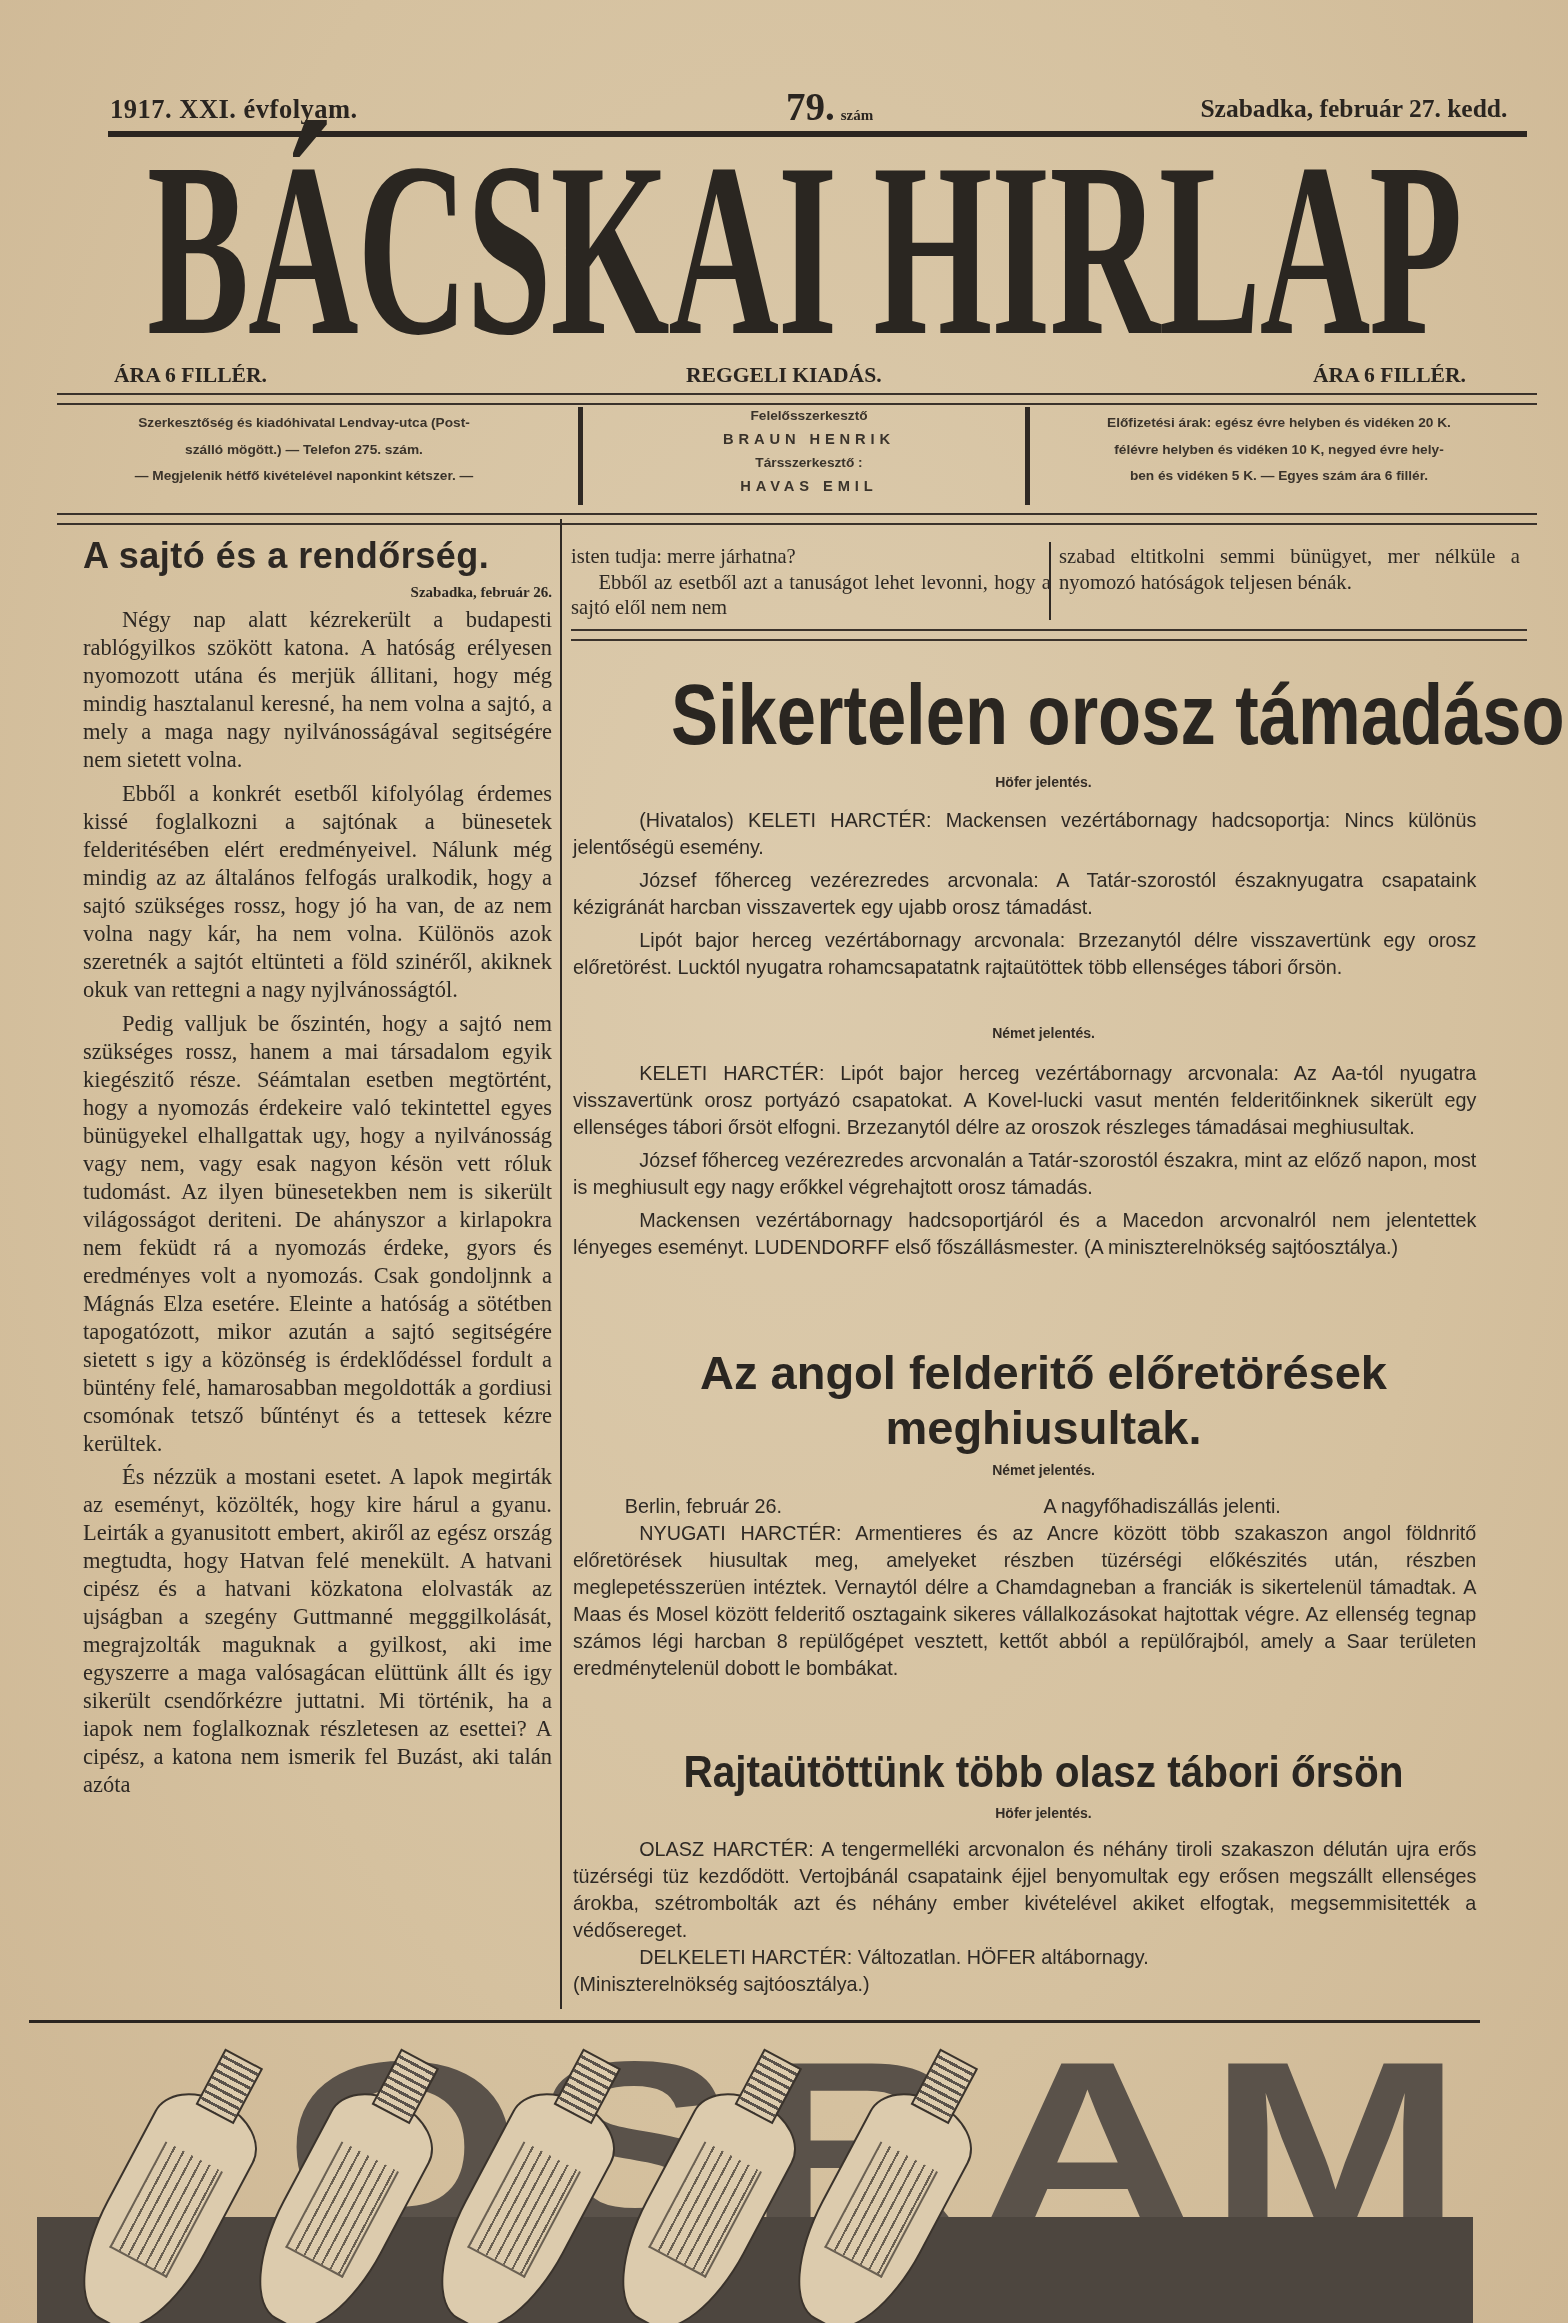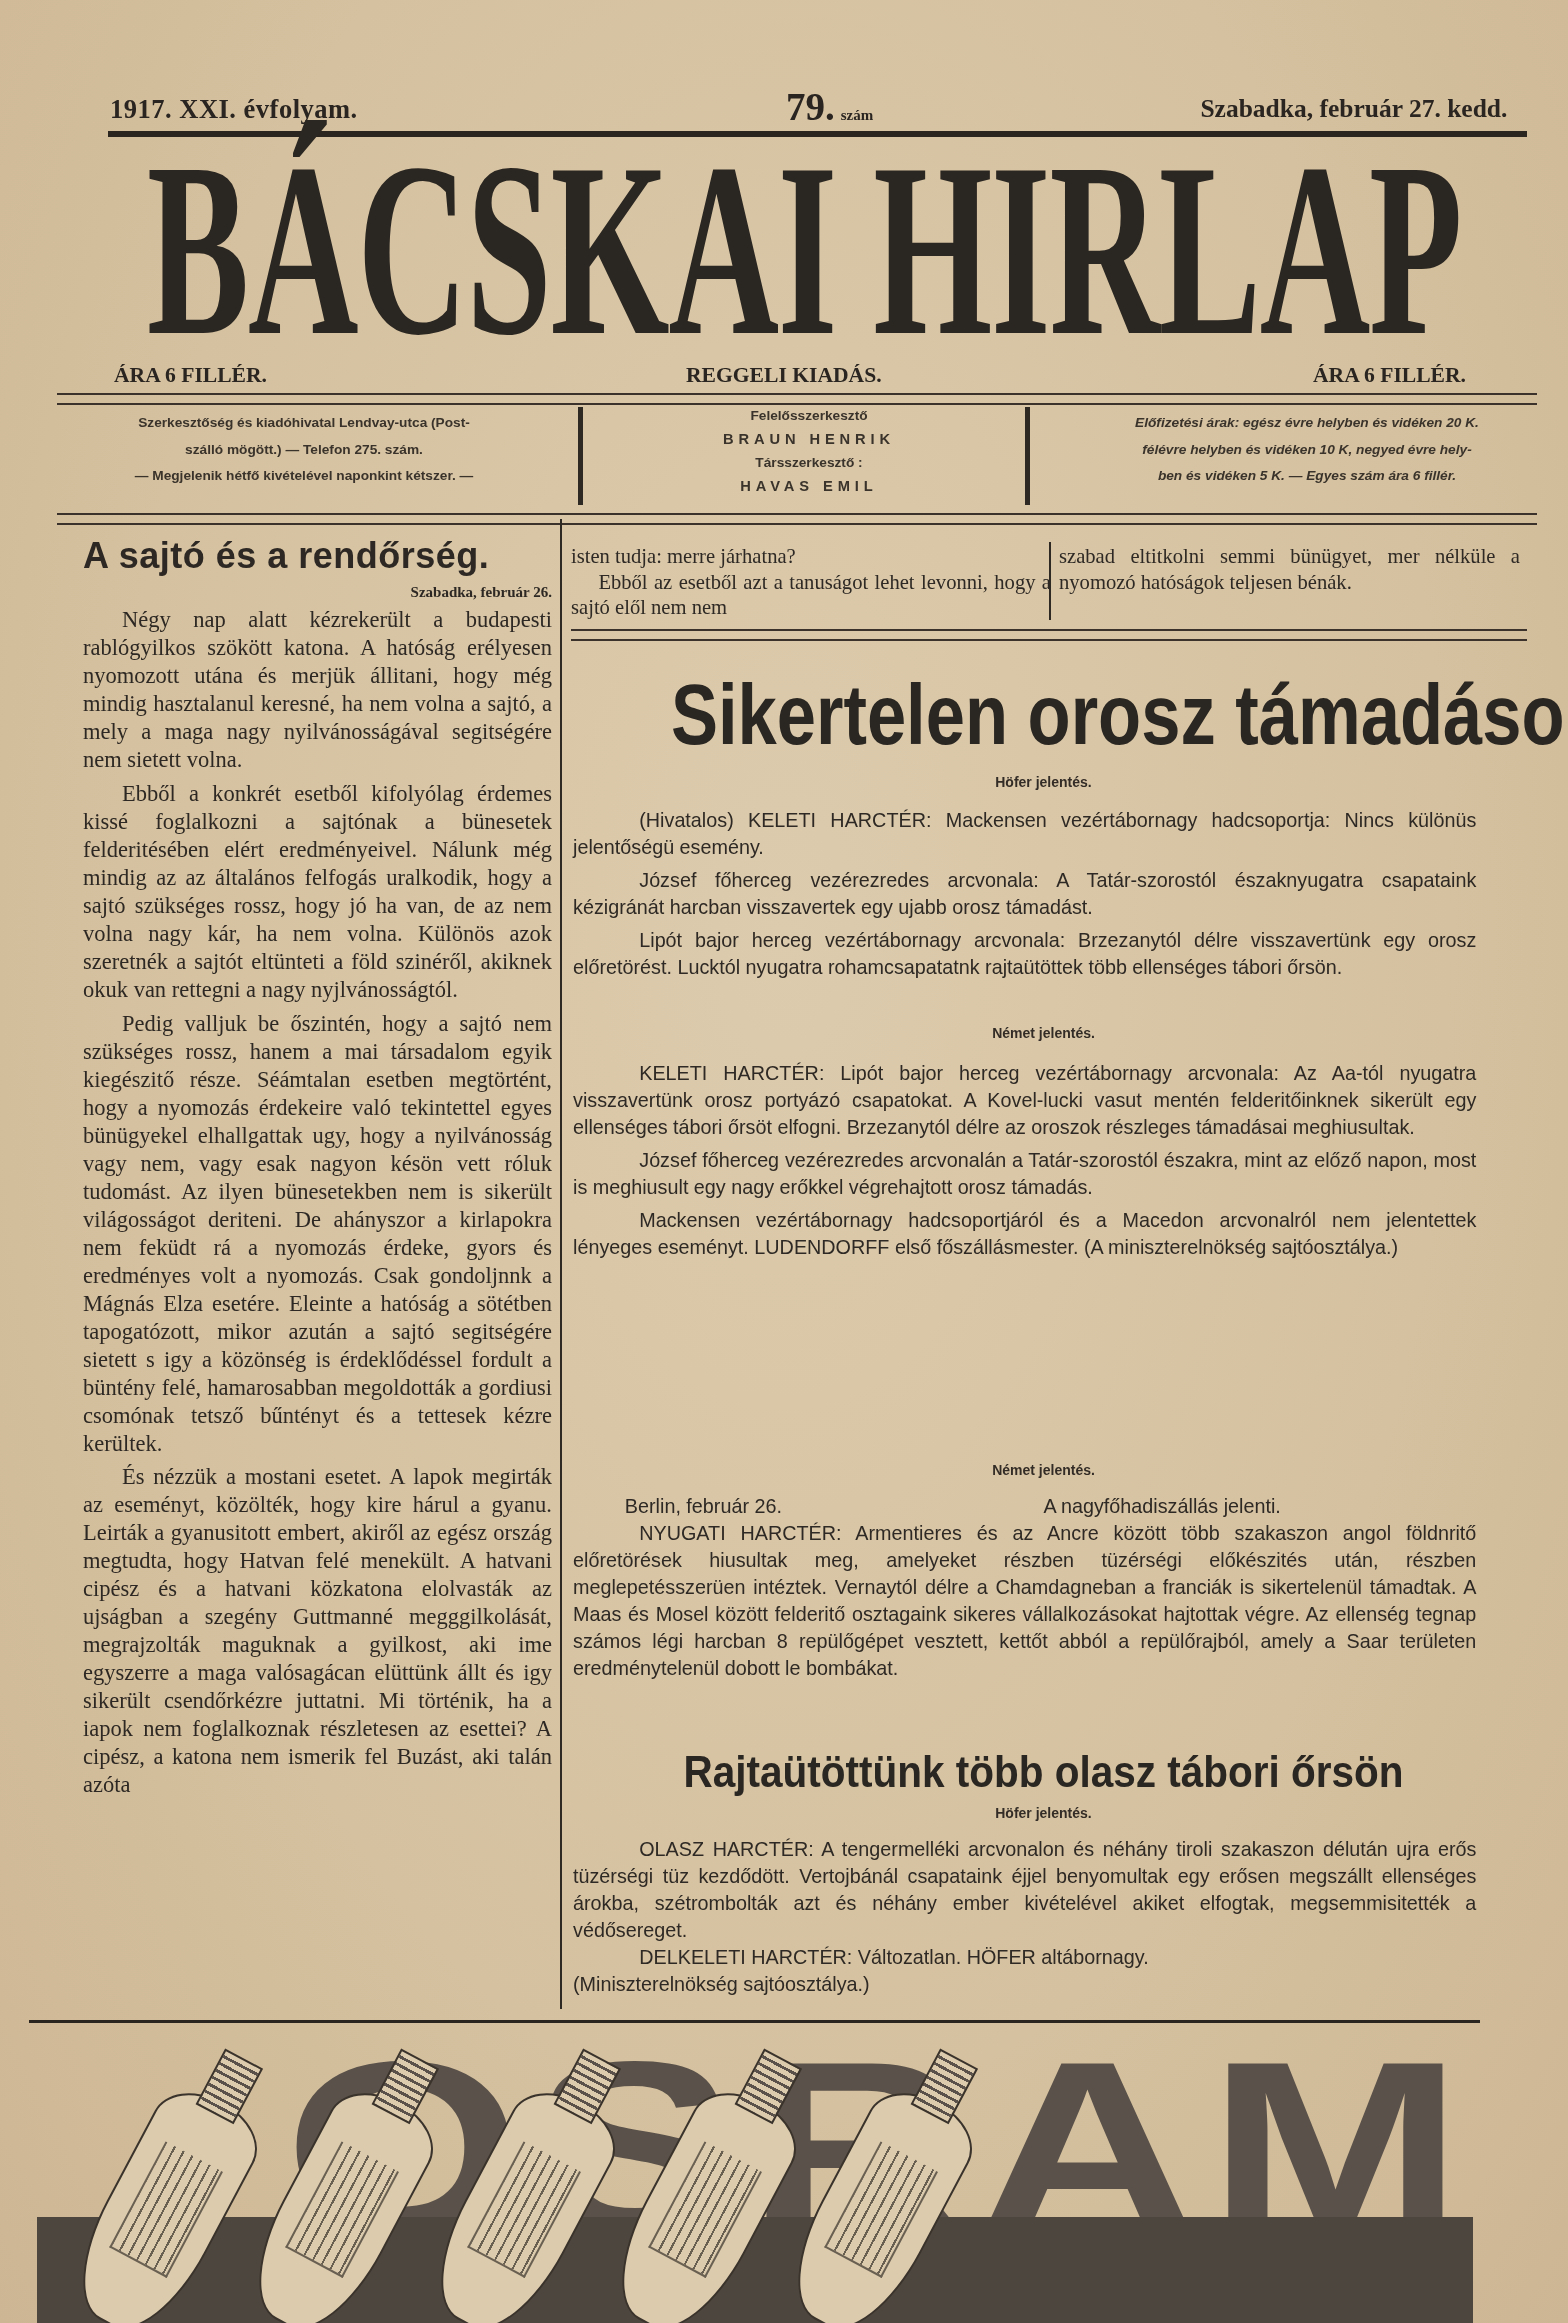--- a/index.html
+++ b/index.html
@@ -113,21 +113,21 @@
     <div>— Megjelenik hétfő kivételével naponkint kétszer. —</div>
   </div>
   <div class="vbar" style="left:578px; top:407px; height:98px;"></div>
   <div class="info-block" style="left:608px; top:404px; width:402px; line-height:23.5px;">
     <div>Felelősszerkesztő</div>
     <div style="letter-spacing:4.9px; font-size:14.7px;">BRAUN HENRIK</div>
     <div>Társszerkesztő :</div>
     <div style="letter-spacing:4.9px; font-size:14.7px;">HAVAS EMIL</div>
   </div>
   <div class="vbar" style="left:1025px; top:407px; height:98px;"></div>
-  <div class="info-block" style="left:1072px; top:410px; width:470px;font-style:italic;">
+  <div class="info-block" style="left:1044px; top:410px; width:470px;">
     <div>Előfizetési árak: egész évre helyben és vidéken 20 K.</div>
     <div>félévre helyben és vidéken 10 K, negyed évre hely-</div>
     <div>ben és vidéken 5 K. — Egyes szám ára 6 fillér.</div>
   </div>
   <div class="rule-double" style="left:57px; top:513px; width:1480px;"></div>
 
   <div class="col" style="left:83px; top:542px; width:469px;">
     <div class="h-left">A sajtó és a rendőrség.</div>
     <div class="dateline">Szabadka, február 26.</div>
     <p>Négy nap alatt kézrekerült a budapesti rablógyilkos szökött katona. A hatóság erélyesen nyomozott utána és merjük állitani, hogy még mindig hasztalanul keresné, ha nem volna a sajtó, a mely a maga nagy nyilvánosságával segitségére nem sietett volna.</p>
@@ -154,20 +154,24 @@
     <p class="gap">József főherceg vezérezredes arcvonala: A Tatár-szorostól északnyugatra csapataink kézigránát harcban visszavertek egy ujabb orosz támadást.</p>
     <p class="gap">Lipót bajor herceg vezértábornagy arcvonala: Brzezanytól délre visszavertünk egy orosz előretörést. Lucktól nyugatra rohamcsapatatnk rajtaütöttek több ellenséges tábori őrsön.</p>
   </div>
   <div class="small-label" style="top:1025px;">Német jelentés.</div>
   <div class="rcol" style="top:1059px;">
     <p>KELETI HARCTÉR: Lipót bajor herceg vezértábornagy arcvonala: Az Aa-tól nyugatra visszavertünk orosz portyázó csapatokat. A Kovel-lucki vasut mentén felderitőinknek sikerült egy ellenséges tábori őrsöt elfogni. Brzezanytól délre az oroszok részleges támadásai meghiusultak.</p>
     <p class="gap">József főherceg vezérezredes arcvonalán a Tatár-szorostól északra, mint az előző napon, most is meghiusult egy nagy erőkkel végrehajtott orosz támadás.</p>
     <p class="gap">Mackensen vezértábornagy hadcsoportjáról és a Macedon arcvonalról nem jelentettek lényeges eseményt. LUDENDORFF első főszállásmester. (A miniszterelnökség sajtóosztálya.)</p>
   </div>
 
+  <div class="big-h2" style="top:1345px;">
+    <div>Az angol felderitő előretörések</div>
+    <div>meghiusultak.</div>
+  </div>
   <div class="small-label" style="top:1462px;">Német jelentés.</div>
   <div class="rcol" style="top:1492px;">
     <p class="noindent" style="padding-left:54px; position:relative;">
       <span>Berlin, február 26.</span>
       <span style="position:absolute; left:490px;">A nagyfőhadiszállás jelenti.</span>
     </p>
     <p>NYUGATI HARCTÉR: Armentieres és az Ancre között több szakaszon angol földnritő előretörések hiusultak meg, amelyeket részben tüzérségi előkészités után, részben meglepetésszerüen intéztek. Vernaytól délre a Chamdagneban a franciák is sikertelenül támadtak. A Maas és Mosel között felderitő osztagaink sikeres vállalkozásokat hajtottak végre. Az ellenség tegnap számos légi harcban 8 repülőgépet vesztett, kettőt abból a repülőrajból, amely a Saar területen eredménytelenül dobott le bombákat.</p>
   </div>
 
   <div class="big-h3" style="top:1745px;">Rajtaütöttünk több olasz tábori őrsön</div>

